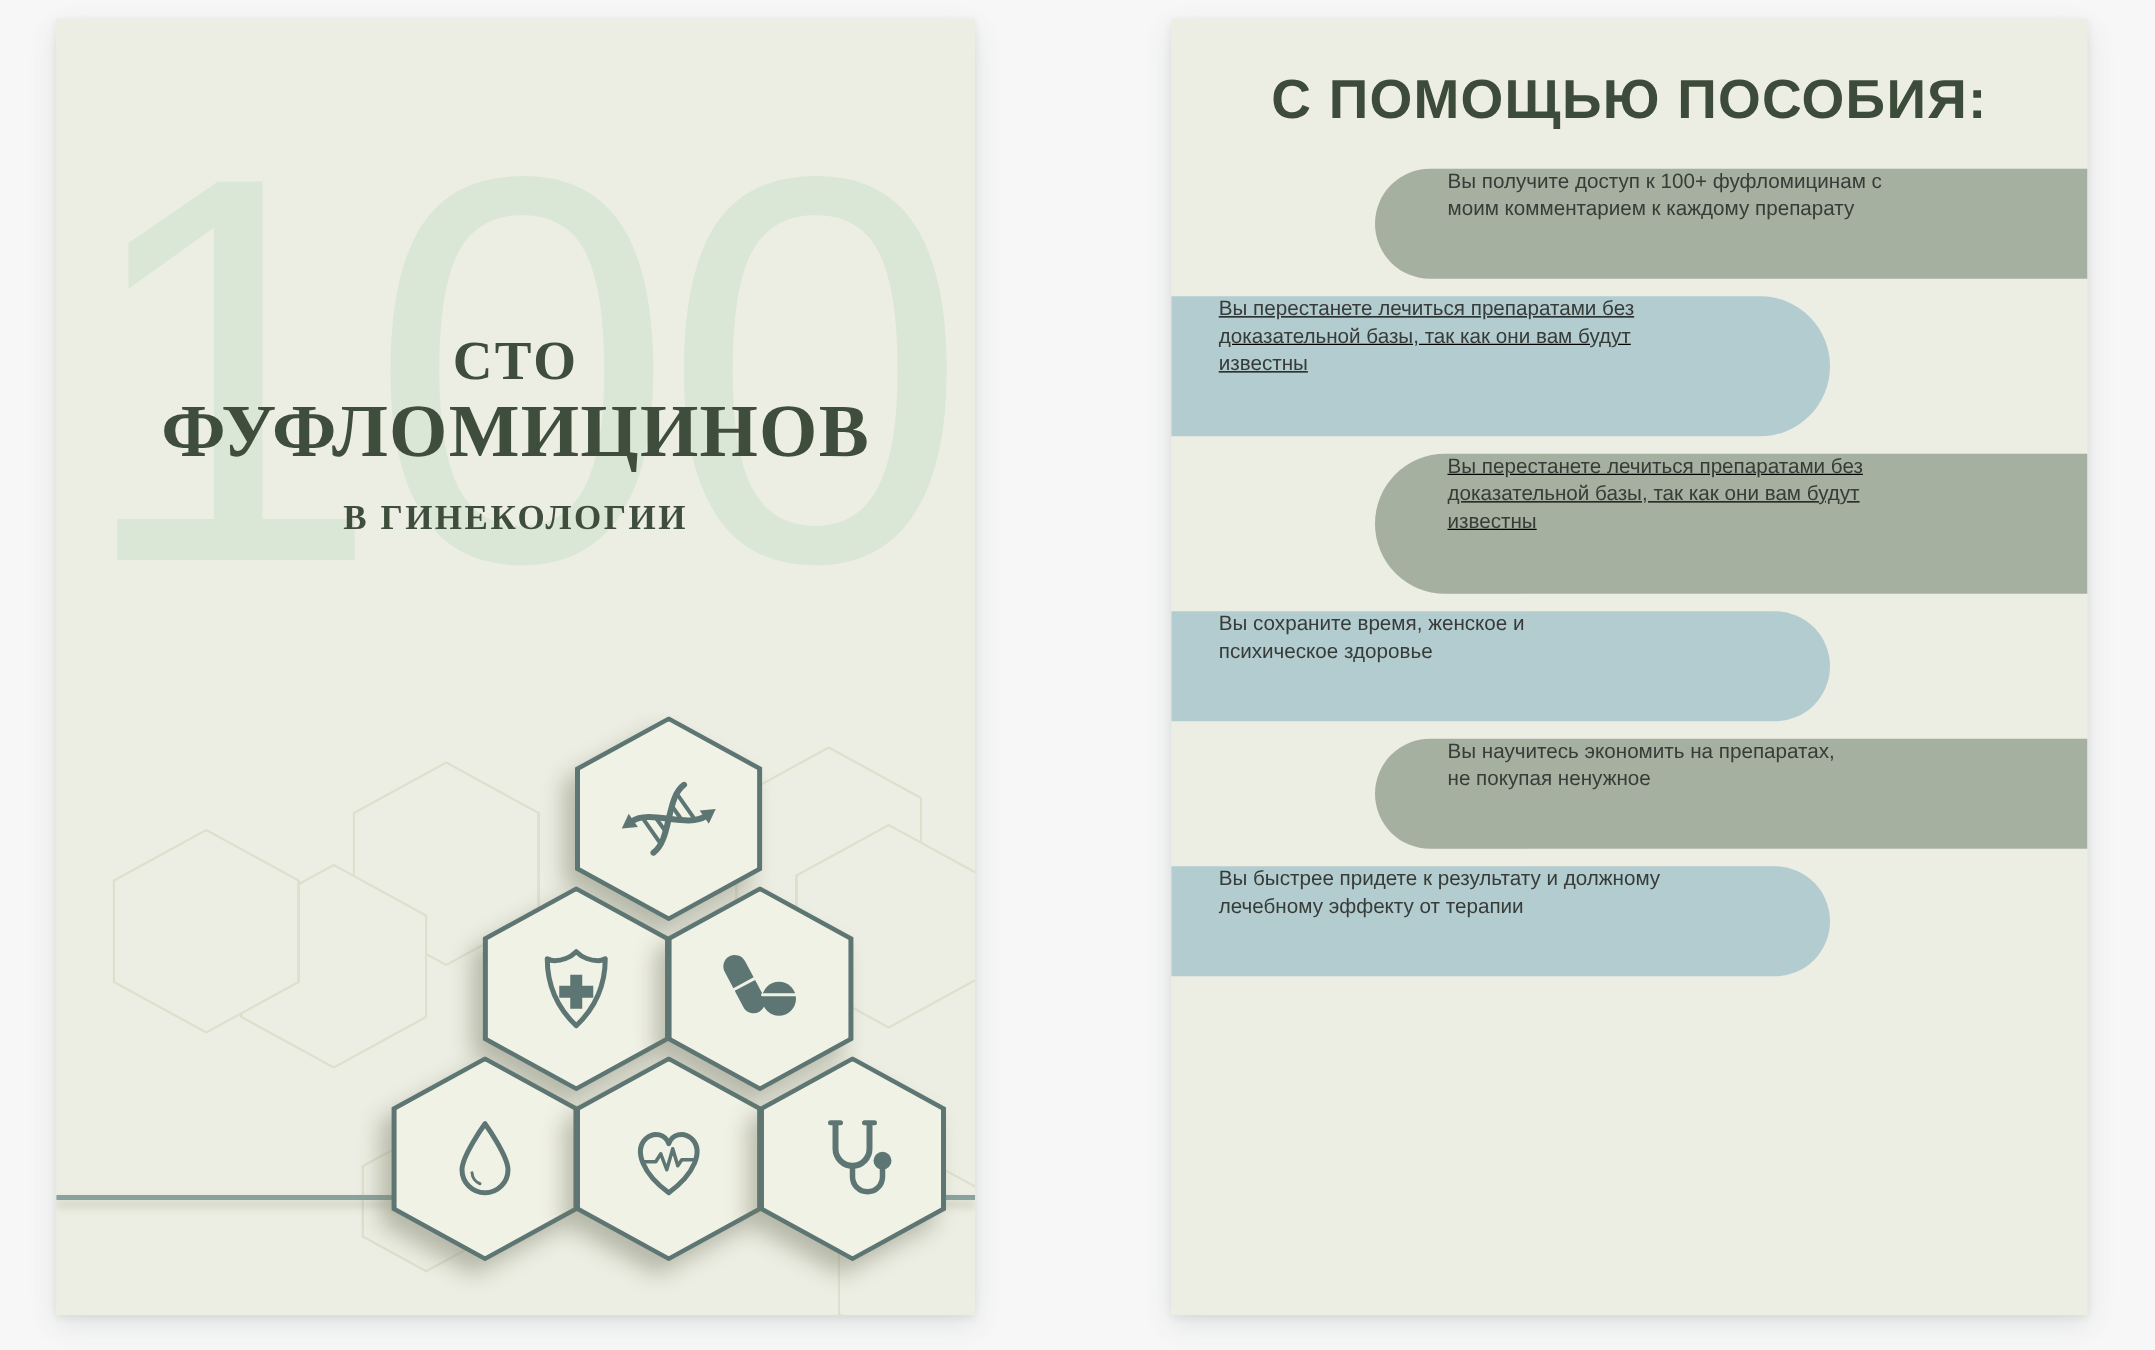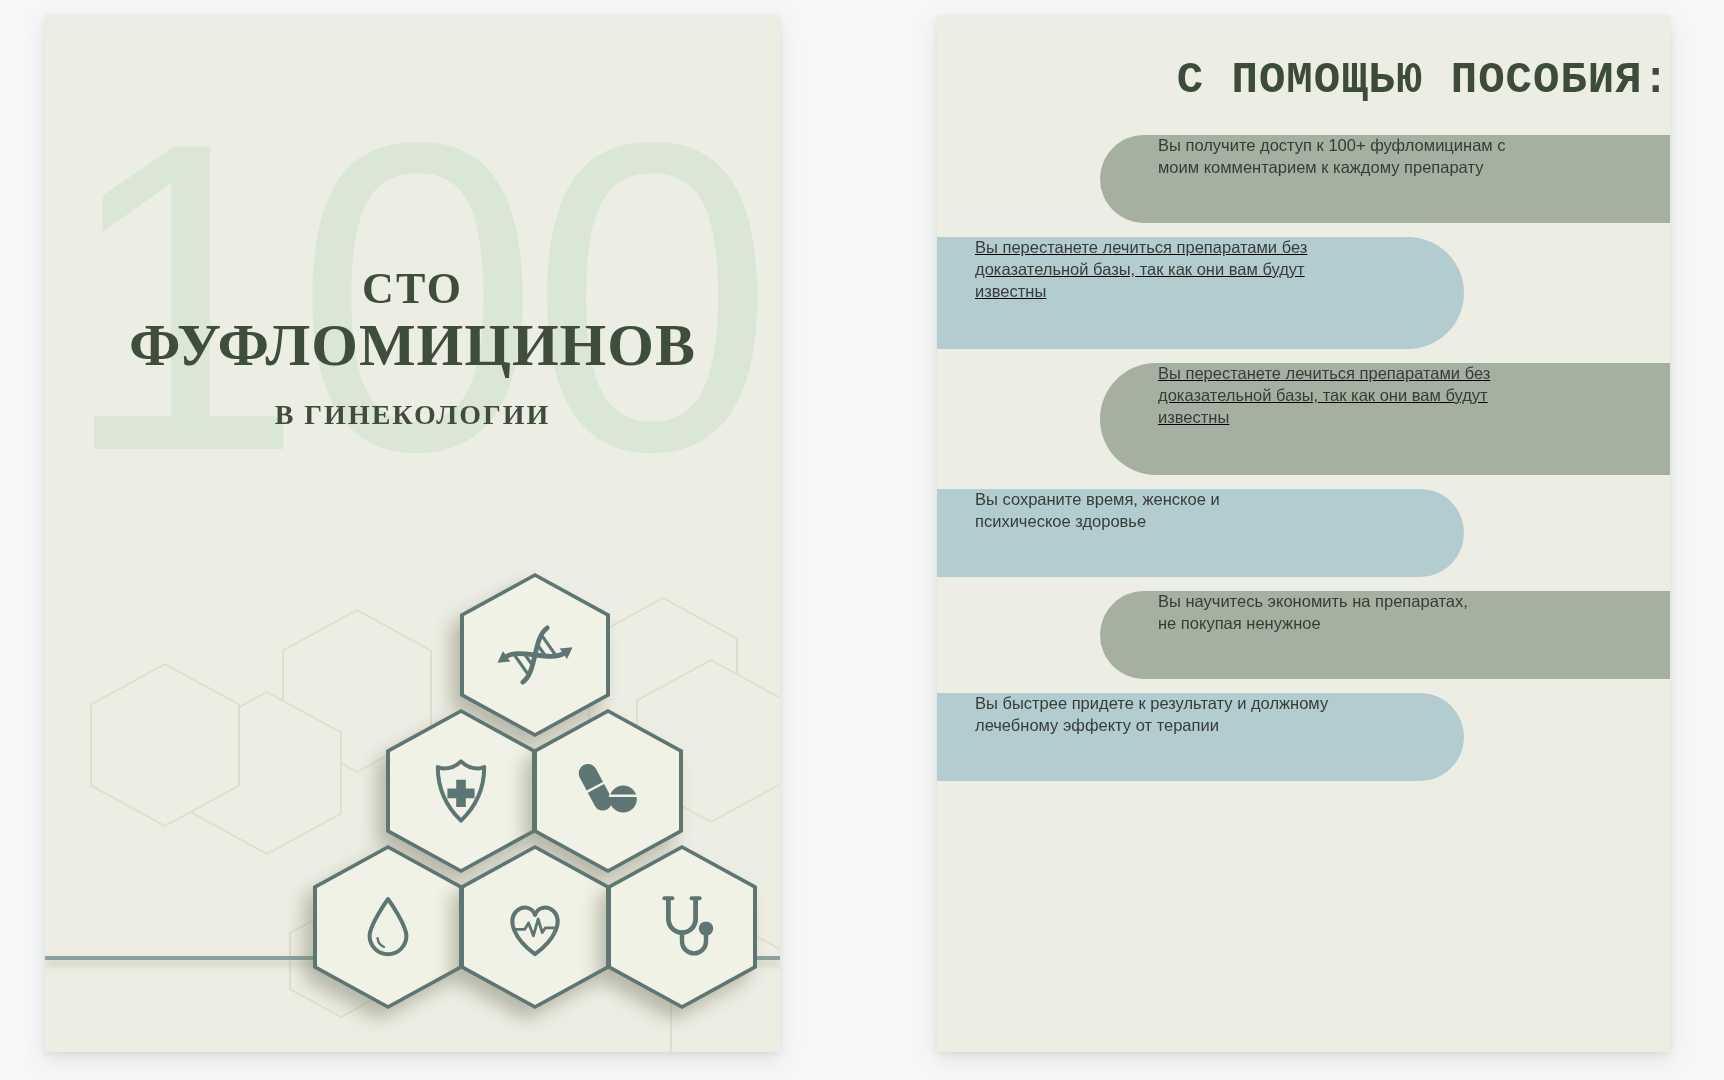--- a/index.html
+++ b/index.html
@@ -64,22 +64,22 @@
   .hex-faint .hx-fill{inset:2px;background:#edeee3;}
   .hex-faint.small{width:104px;height:114px;}
 
   .stroke{fill:none;stroke:#5e7673;stroke-linecap:round;stroke-linejoin:round;}
   .fillc{fill:#5e7673;stroke:none;}
   .bgline{fill:none;stroke:#f1f2e6;stroke-linecap:round;}
 
   
   .benefits h1{
     margin:40px 0 0 0;
-    text-align:right;
-    font-family:Liberation Mono, monospace;
+    text-align:center;
+    font-family:Liberation Sans, sans-serif;
     font-weight:bold;
     font-size:44px;letter-spacing:1px;
     color:#3c4b3a;
   }
   .pill-list{
     display:flex;flex-direction:column;gap:14px;
     margin-top:30px;
   }
   .pill{
     display:flex;align-items:flex-start;

